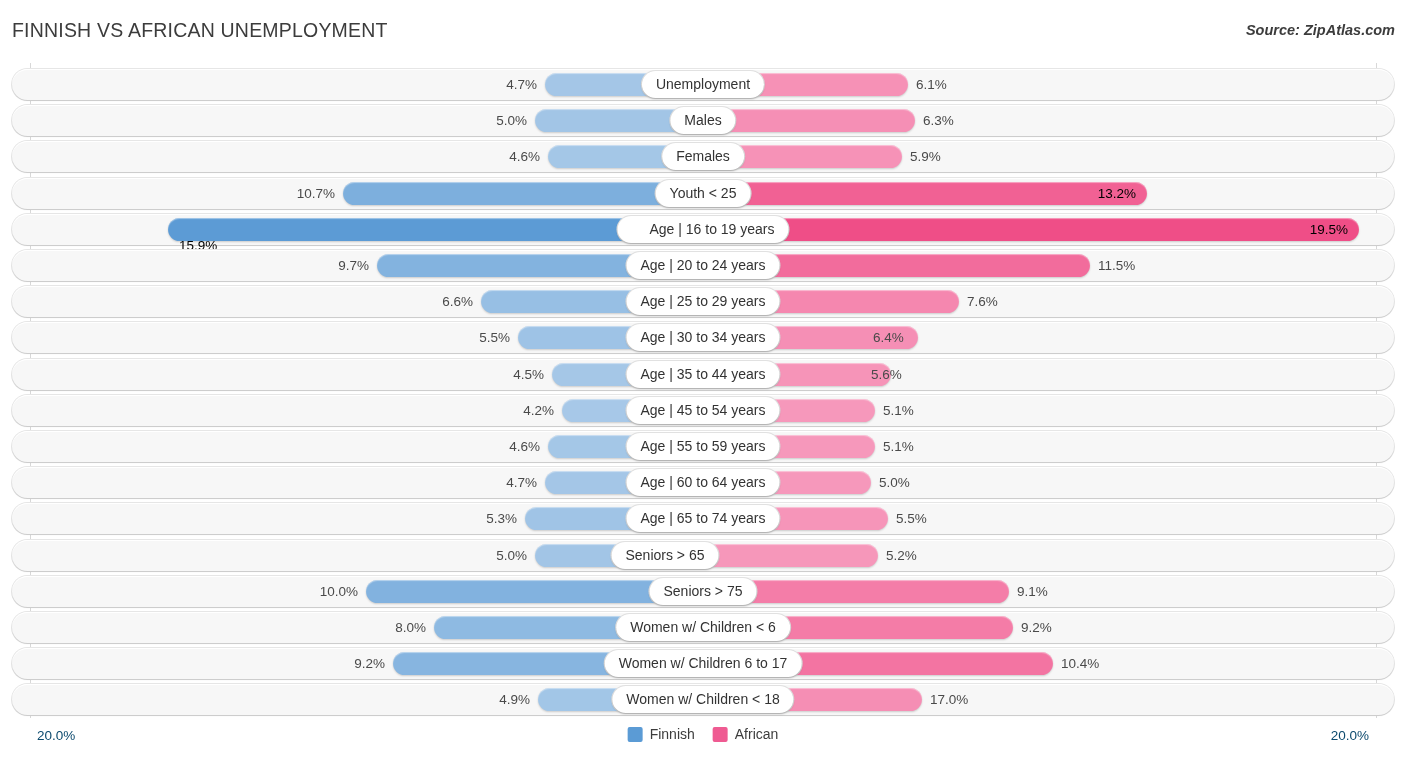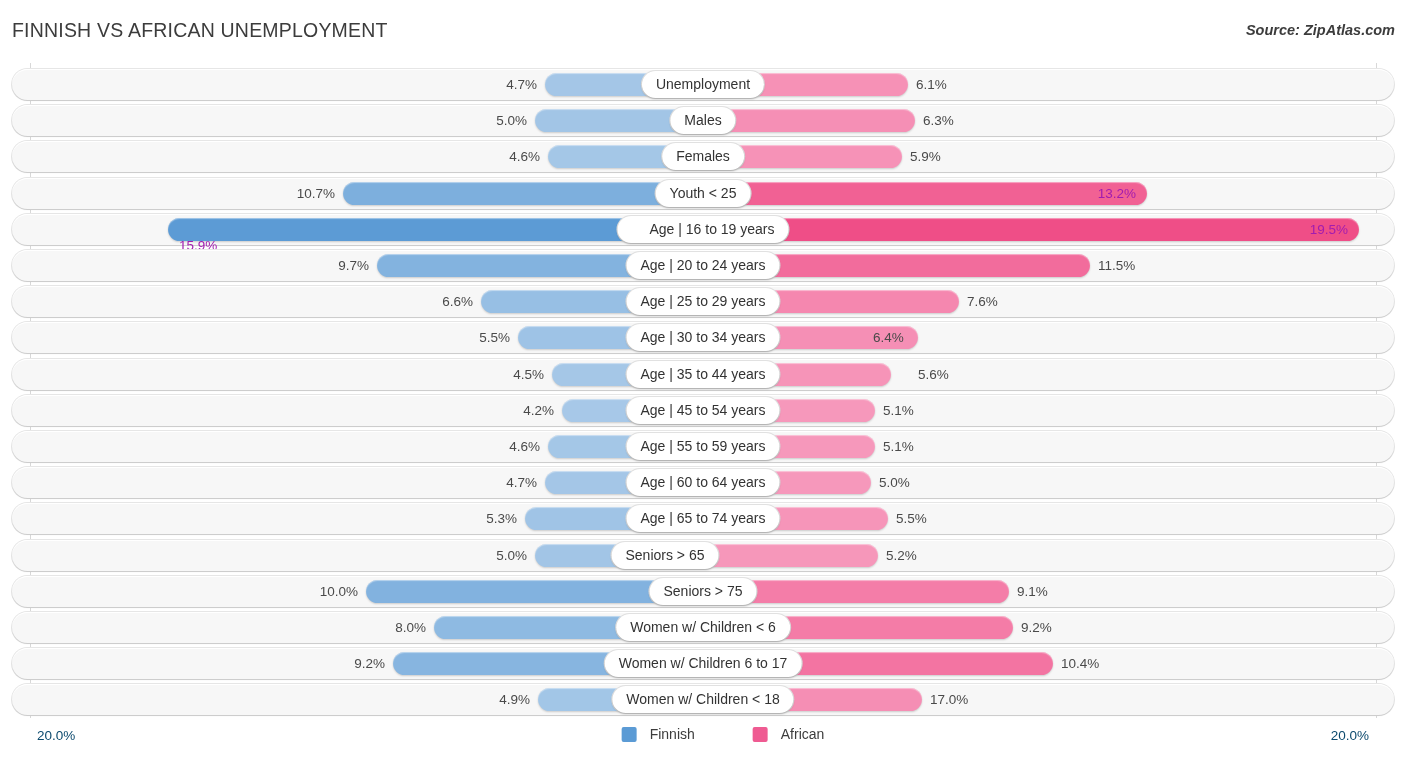--- a/index.html
+++ b/index.html
@@ -76,21 +76,21 @@
     position: absolute;
     top: 0; height: 31px; line-height: 31px;
     font-size: 13.5px; color: #4a4a4a; white-space: nowrap;
   }
   .val-left  { text-align: right; }
   .val-right { text-align: left; }
 
   
   .val-in {
     position: absolute; top: 0; height: 23px; line-height: 23px;
-    font-size: 13.5px; color: #a21caf; white-space: nowrap;
+    font-size: 13.5px; color: #000000; white-space: nowrap;
     font-weight: 400;
   }
   .val-in-left  { left: 11px; }
   .val-in-right { right: 11px; }
 
   
   .pill {
     position: absolute;
     top: 2px; height: 27px; line-height: 27px;
     left: 50%; transform: translateX(-50%);
@@ -110,21 +110,21 @@
     position: absolute; top: 11px;
     font-size: 13.5px; color: #0c4a6e; white-space: nowrap;
   }
   #axis-left  { left: 37px; }
   #axis-right { right: 37px; }
 
   #legend {
     position: absolute; left: 50%; transform: translateX(-50%);
     top: 9px; display: flex; align-items: center; gap: 18px;
   }
-  .legend-item { display: flex; align-items: center; gap: 13px; margin-left: 40px; }
+  .legend-item { display: flex; align-items: center; gap: 7px; }
   .legend-swatch {
     width: 15px; height: 15px; border-radius: 2px; display: block;
   }
   .legend-text { font-size: 14px; color: #3c3c3c; white-space: nowrap; }
 </style>
 </head>
 <body>
 
 <div id="page">
 
@@ -190,21 +190,21 @@
         <div class="bar bar-left" style="right: 691px; width: 185px; background: rgb(158, 195, 230);"></div>
         <div class="bar bar-right" style="left: 691px; width: 215px; background: rgb(245, 143, 181);"></div>
         <div class="val val-left" style="right: 884px;">5.5%</div>
         <div class="val val-right" style="left: 861px;">6.4%</div>
         <div class="pill" style="left: 691px;">Age | 30 to 34 years</div>
       </div>
       <div class="row" style="top: 301.6px;">
         <div class="bar bar-left" style="right: 691px; width: 151px; background: rgb(165, 199, 231);"></div>
         <div class="bar bar-right" style="left: 691px; width: 188px; background: rgb(246, 148, 184);"></div>
         <div class="val val-left" style="right: 850px;">4.5%</div>
-        <div class="val val-right" style="left: 906px; text-align: right;">5.6%</div>
+        <div class="val val-right" style="left: 859px; text-align: right;">5.6%</div>
         <div class="pill" style="left: 691px;">Age | 35 to 44 years</div>
       </div>
       <div class="row" style="top: 337.8px;">
         <div class="bar bar-left" style="right: 691px; width: 141px; background: rgb(167, 200, 232);"></div>
         <div class="bar bar-right" style="left: 691px; width: 172px; background: rgb(246, 152, 187);"></div>
         <div class="val val-left" style="right: 840px;">4.2%</div>
         <div class="val val-right" style="left: 871px;">5.1%</div>
         <div class="pill" style="left: 691px;">Age | 45 to 54 years</div>
       </div>
       <div class="row" style="top: 374px;">

